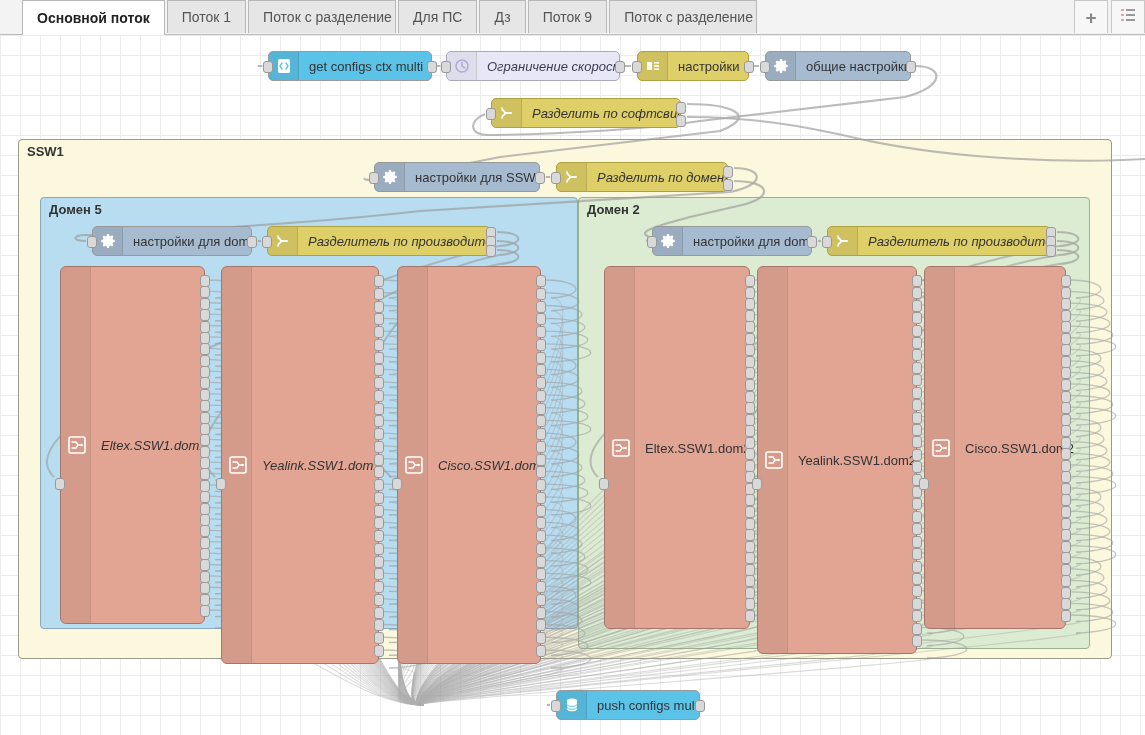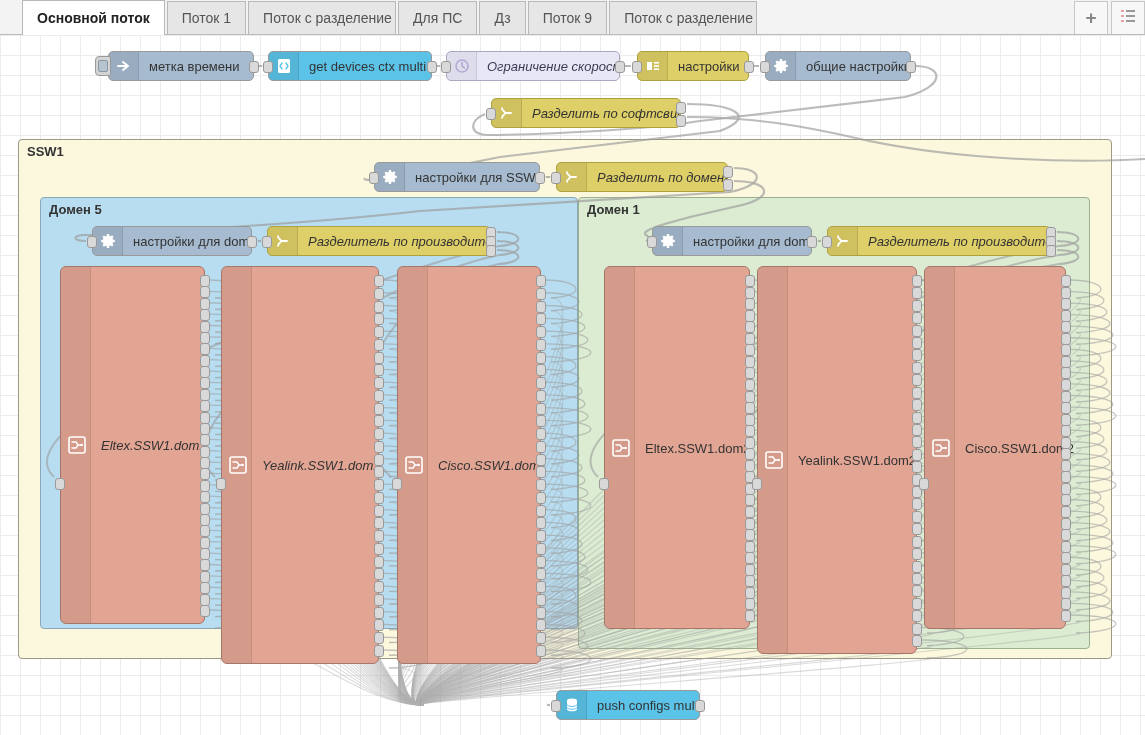--- a/index.html
+++ b/index.html
@@ -10,21 +10,21 @@
     font-family: "Liberation Sans", sans-serif;
     background: #fff;
   }
   #app { position: relative; width: 1145px; height: 735px; }
 
   
   #tabbar {
     position: absolute; left: 0; top: 0; width: 1145px; height: 35px;
     background: #f3f3f3;
     border-bottom: 1px solid #bbb;
-    display: flex; align-items: center;
+    display: flex; align-items: flex-start;
     z-index: 40;
   }
   .tab {
     height: 33px;
     line-height: 33px;
     padding: 0 14px;
     background: #e6e6e6;
     border: 1px solid #b8b8b8;
     border-bottom: none;
     margin-right: 2px;
@@ -208,21 +208,21 @@
 
     <div class="group" id="g-ssw1" style="left:18px; top:104px; width:1094px; height:520px; background:#fbf8de; border-color:#9a9a86;">
       <div class="group-label">SSW1</div>
     </div>
 
     <div class="group" id="g-dom1" style="left:40px; top:162px; width:538px; height:432px; background:#b8ddf0; border-color:#8aa8b8;">
       <div class="group-label">Домен 5</div>
     </div>
 
     <div class="group" id="g-dom2" style="left:578px; top:162px; width:512px; height:452px; background:#dbecd2; border-color:#9ab08e;">
-      <div class="group-label">Домен 1</div>
+      <div class="group-label">Домен 2</div>
     </div>
 
     <svg id="wires">
       <g id="wire-group" fill="none" stroke="#999" stroke-width="2.2" opacity="0.85">
           <path d="M258,31 C268,31 252,31 262,31" fill="none" stroke="#9b9b9b" stroke-width="2.2" opacity="0.85"></path>
           <path d="M436,31 C446,31 430,31 440,31" fill="none" stroke="#9b9b9b" stroke-width="2.2" opacity="0.85"></path>
           <path d="M624,31 C636,31 619,31 631,31" fill="none" stroke="#9b9b9b" stroke-width="2.2" opacity="0.85"></path>
           <path d="M753,31 C765,31 747,31 759,31" fill="none" stroke="#9b9b9b" stroke-width="2.2" opacity="0.85"></path>
           <path d="M915,31 C945,31 945,52 905,62 L700,86 C640,96 520,100 487,100 C470,100 468,86 485,79" fill="none" stroke="#9b9b9b" stroke-width="2.2" opacity="0.8"></path>
           <path d="M687,69 C730,69 760,80 720,96 L500,122 C430,136 358,150 365,143" fill="none" stroke="#9b9b9b" stroke-width="2.2" opacity="0.8"></path>
@@ -603,41 +603,29 @@
           <path d="M1076,563.344827586207 C1146,563.344827586207 354,670 424,670" fill="none" stroke="#9b9b9b" stroke-width="1.1" opacity="0.45"></path>
           <path d="M1070,556.8965517241379 C1120,556.8965517241379 1124,572.8965517241379 1076,574.8965517241379" fill="none" stroke="#9b9b9b" stroke-width="1.3" opacity="0.7"></path>
           <path d="M1076,574.8965517241379 C1146,574.8965517241379 354,670 424,670" fill="none" stroke="#9b9b9b" stroke-width="1.1" opacity="0.45"></path>
           <path d="M1070,568.448275862069 C1124,568.448275862069 1128,584.448275862069 1076,586.448275862069" fill="none" stroke="#9b9b9b" stroke-width="1.3" opacity="0.7"></path>
           <path d="M1076,586.448275862069 C1146,586.448275862069 354,670 424,670" fill="none" stroke="#9b9b9b" stroke-width="1.1" opacity="0.45"></path>
           <path d="M1070,580 C1128,580 1132,596 1076,598" fill="none" stroke="#9b9b9b" stroke-width="1.3" opacity="0.7"></path>
           <path d="M1076,598 C1146,598 354,670 424,670" fill="none" stroke="#9b9b9b" stroke-width="1.1" opacity="0.45"></path>
         </g>
     </svg>
 
-    <div class="node c-grey" style="left:108px; top:16px; width:146px; height:30px;">
-      <div class="injbtn">
-          <i></i>
-        </div>
-      <div class="nicon">
-        <svg width="16" height="16" viewBox="0 0 16 16">
-            <path d="M2 8h8M7 4l5 4-5 4" stroke="#fff" stroke-width="2" fill="none" stroke-linecap="round" stroke-linejoin="round"></path>
-          </svg>
-      </div>
-      <div class="nlabel">метка времени</div>
-      <div class="port out" style="top:9px;"></div>
-    </div>
 
     <div class="node c-lblue" style="left:268px; top:16px; width:164px; height:30px;">
       <div class="nicon">
         <svg width="16" height="16" viewBox="0 0 16 16">
             <rect x="2" y="1" width="12" height="14" rx="1.5" fill="#fff"></rect>
             <path d="M6 5L4 8l2 3M10 5l2 3-2 3" stroke="#5bc3e8" stroke-width="1.4" fill="none" stroke-linecap="round"></path>
           </svg>
       </div>
-      <div class="nlabel">get devices ctx multi</div>
+      <div class="nlabel">get configs ctx multi</div>
       <div class="port in" style="top:9px;"></div>
       <div class="port out" style="top:9px;"></div>
     </div>
 
     <div class="node c-purple italic" style="left:446px; top:16px; width:174px; height:30px; border-color:#a8a8c0;">
       <div class="nicon" style="background:rgba(0,0,0,0.04);">
         <svg width="16" height="16" viewBox="0 0 16 16">
             <circle cx="8" cy="8" r="6" fill="none" stroke="#b5a9d6" stroke-width="1.6"></circle>
             <path d="M8 4.5V8l2.5 1.8" stroke="#b5a9d6" stroke-width="1.6" fill="none" stroke-linecap="round"></path>
           </svg>

